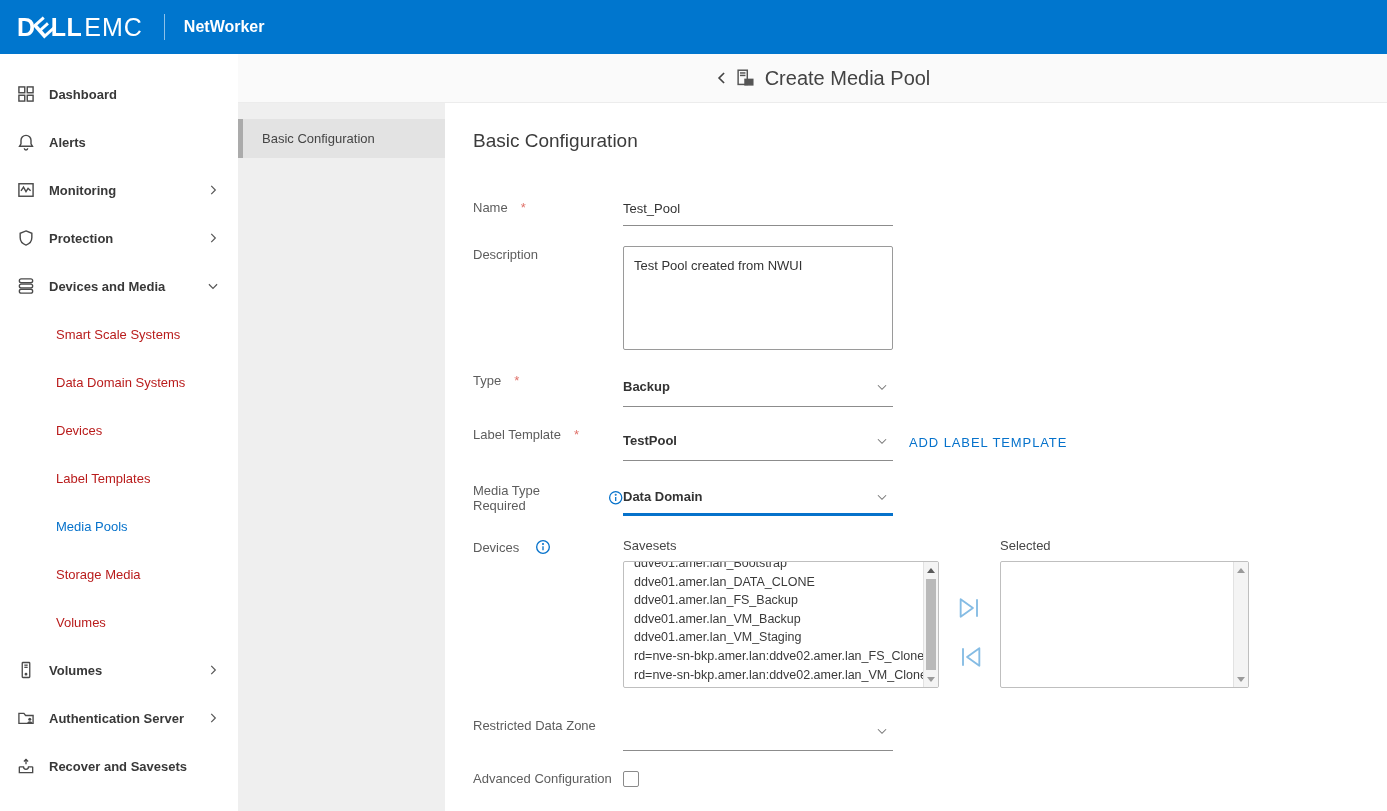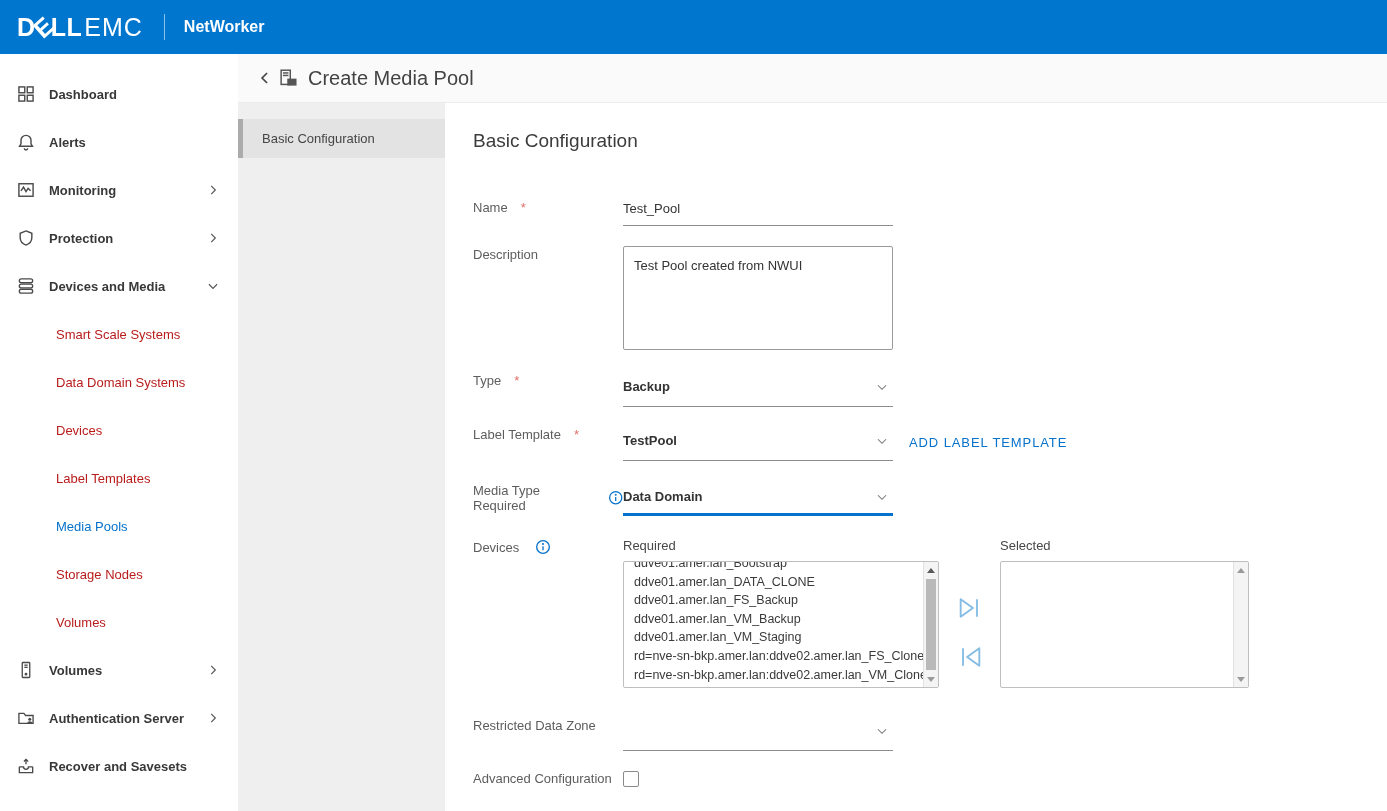--- a/index.html
+++ b/index.html
@@ -21,21 +21,21 @@
   .nav-item { height: 48px; display: flex; align-items: center; padding: 0 18px 0 16px; cursor: pointer; }
   .nav-item .nav-icon { width: 20px; height: 20px; margin-right: 13px; flex: none; display: flex; align-items: center; }
   .nav-item .nav-label { font-size: 13px; font-weight: 600; color: #383838; flex: 1; }
   .nav-item .nav-chevron { width: 14px; height: 14px; flex: none; }
   .nav-subitem { height: 48px; display: flex; align-items: center; padding-left: 56px; cursor: pointer; }
   .nav-subitem .nav-label { font-size: 13px; font-weight: 400; color: #b91c1c; }
   .nav-subitem.active .nav-label { color: #0672CB; }
 
   
   .page { position: absolute; top: 54px; left: 238px; right: 0; bottom: 0; }
-  .page-header { height: 49px; background: #fafafa; display: flex; align-items: center; padding-left: 17px; border-bottom: 1px solid #ececec; }
+  .page-header { height: 49px; background: #fafafa; display: flex; align-items: center; padding-left: 17px; border-bottom: 1px solid #ececec; justify-content: center; }
   .back-btn { width: 20px; height: 20px; display: flex; align-items: center; cursor: pointer; }
   .ph-icon { width: 22px; height: 22px; margin: 0 9px 0 2px; }
   .page-title { font-size: 20px; color: #434343; font-weight: 400; }
 
   .content-row { position: absolute; top: 49px; left: 0; right: 0; bottom: 0; display: flex; }
 
   
   .subnav { width: 207px; flex: none; background: #efefef; padding-top: 16px; }
   .subnav-item { height: 39px; background: #e3e3e3; border-left: 5px solid #ababab;
                  display: flex; align-items: center; padding-left: 19px; cursor: pointer; }
@@ -192,21 +192,21 @@
   <div class="nav-subitem">
     <span class="nav-label">Devices</span>
   </div>
   <div class="nav-subitem">
     <span class="nav-label">Label Templates</span>
   </div>
   <div class="nav-subitem active">
     <span class="nav-label">Media Pools</span>
   </div>
   <div class="nav-subitem">
-    <span class="nav-label">Storage Nodes</span>
+    <span class="nav-label">Storage Media</span>
   </div>
   <div class="nav-subitem">
     <span class="nav-label">Volumes</span>
   </div>
 
   <div class="nav-item">
     <span class="nav-icon">
       <svg viewBox="0 0 24 24" fill="none" stroke="#4a4a4a" stroke-width="1.6">
           <rect x="7.5" y="3" width="9" height="18" rx="0.8"></rect>
           <line x1="10" y1="6.2" x2="14" y2="6.2"></line>
@@ -358,21 +358,21 @@
           <span class="info-icon">
             <svg viewBox="0 0 24 24" fill="none" stroke="#0672CB" stroke-width="2">
                 <circle cx="12" cy="12" r="9.5"></circle>
                 <line x1="12" y1="11" x2="12" y2="17"></line>
                 <circle cx="12" cy="7.5" r="0.6" fill="#0672CB"></circle>
               </svg>
           </span>
         </div>
         <div class="devices-content">
           <div class="dev-col">
-            <div class="list-header">Required</div>
+            <div class="list-header">Savesets</div>
             <div class="listbox available">
               <div class="list-items">
                 <div class="list-item">ddve01.amer.lan_Bootstrap</div>
                 <div class="list-item">ddve01.amer.lan_DATA_CLONE</div>
                 <div class="list-item">ddve01.amer.lan_FS_Backup</div>
                 <div class="list-item">ddve01.amer.lan_VM_Backup</div>
                 <div class="list-item">ddve01.amer.lan_VM_Staging</div>
                 <div class="list-item">rd=nve-sn-bkp.amer.lan:ddve02.amer.lan_FS_Clone</div>
                 <div class="list-item">rd=nve-sn-bkp.amer.lan:ddve02.amer.lan_VM_Clone</div>
               </div>

